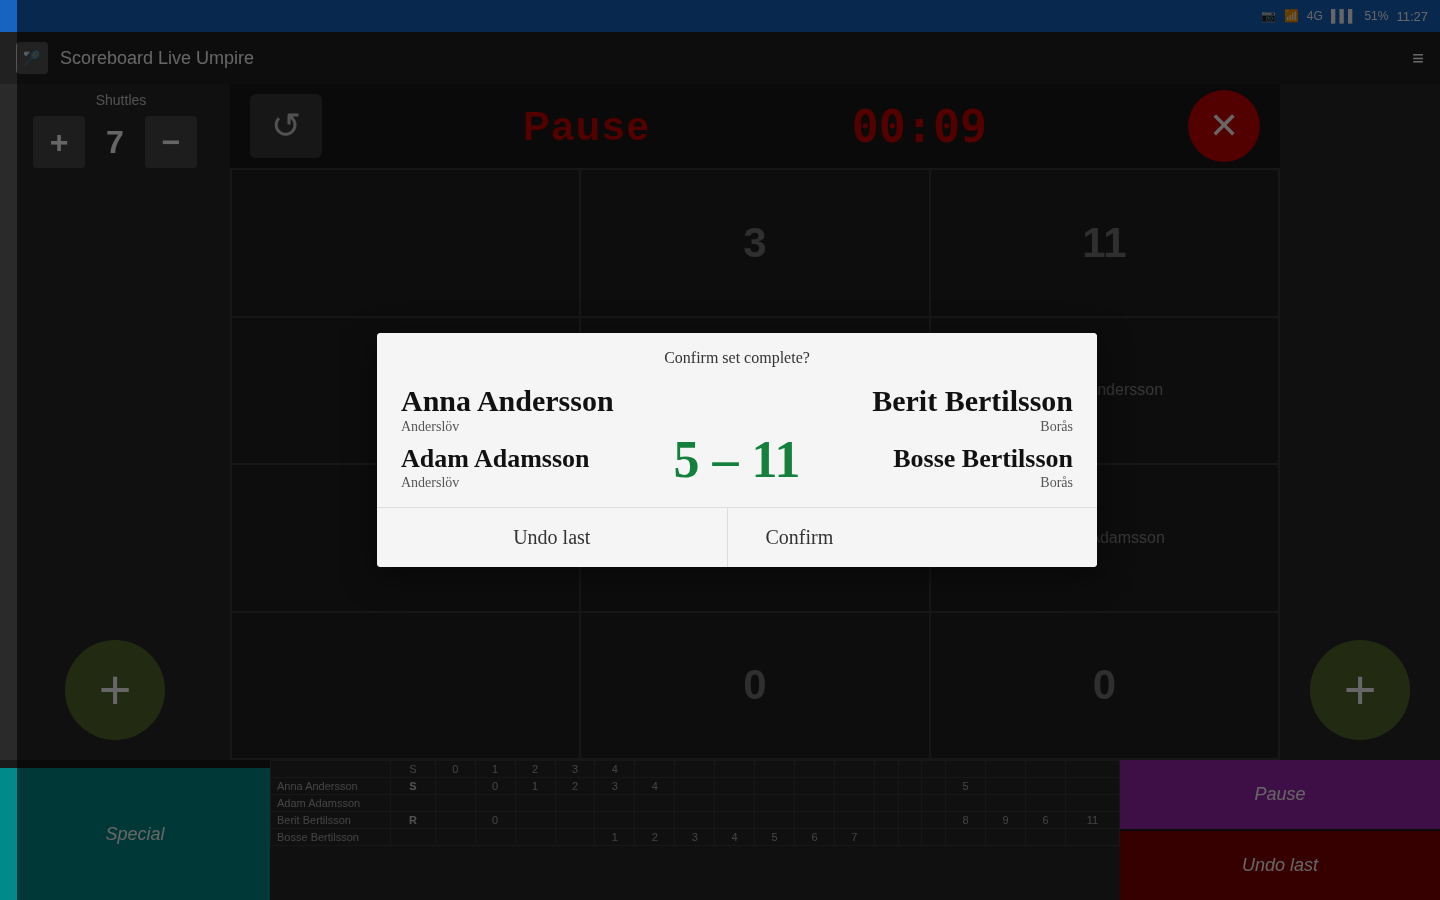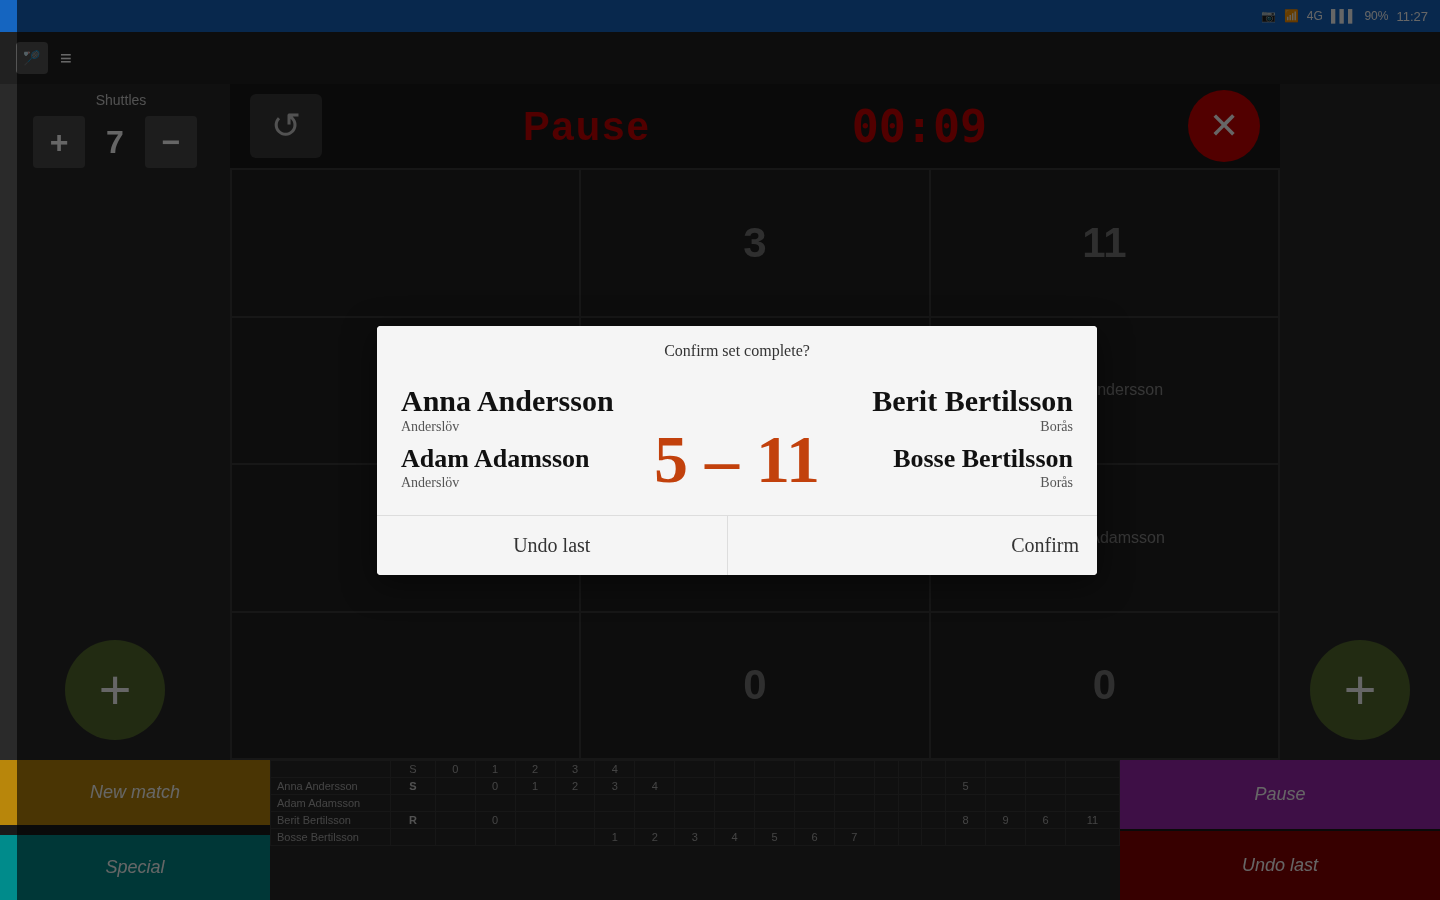--- a/index.html
+++ b/index.html
@@ -399,23 +399,23 @@
       font-size: 26px;
       font-weight: bold;
       color: #111;
       line-height: 1.2;
     }
     #modal-left-city2 {
       font-size: 14px;
       color: #555;
     }
     #modal-score {
-      font-size: 68px;
-      font-weight: bold;
-      color: #c2410c;
+      font-size: 52px;
+      font-weight: bold;
+      color: #15803d;
       padding: 0 24px;
       white-space: nowrap;
       margin-top: 44px;
     }
     #modal-right-team {
       flex: 1;
       text-align: right;
     }
     #modal-right-player1 {
       font-size: 30px;
@@ -448,42 +448,43 @@
       text-align: center;
       font-size: 20px;
       color: #333;
       cursor: pointer;
       background: #f5f5f5;
       border-right: 1px solid #ddd;
     }
     #confirm-modal-btn {
       flex: 1;
       padding: 18px;
-      text-align: right;
+      text-align: left;
       font-size: 20px;
       color: #333;
       cursor: pointer;
       background: #f5f5f5;
       margin-left: 20px;
     }
   </style>
 </head>
 <body>
 
 <div id="status-bar">
   <span class="status-icon">📷</span>
   <span class="status-icon">📶</span>
   <span class="status-icon">4G</span>
   <span class="status-icon">▌▌▌</span>
-  <span class="status-icon">90%</span>
+  <span class="status-icon">51%</span>
   <span id="time-display">11:27</span>
 </div>
 
 <div id="app-bar">
   <div id="app-logo">🏸</div>
+  <span id="app-title">Scoreboard Live Umpire</span>
   <span id="settings-icon-btn">≡</span>
 </div>
 
 <div id="main-content">
 
   <div id="shuttle-control">
     <div id="shuttle-header">
       <span id="shuttle-label">Shuttles</span>
     </div>
     <div id="shuttle-row">
@@ -534,21 +535,20 @@
 
   <div id="right-area">
     <div id="right-score-btn">
       <span style="font-size:56px;line-height:1;">+</span>
     </div>
   </div>
 </div>
 
 <div id="bottom-bar">
   <div id="bottom-left-buttons">
-    <div id="new-match-btn">New match</div>
     <div id="special-btn">Special</div>
   </div>
   <div id="bottom-score-table">
     <table class="score-table">
       <tbody id="score-table-body">
       <tr>
             <td></td>
             <td>S</td>
             <td>0</td>
             <td>1</td>

